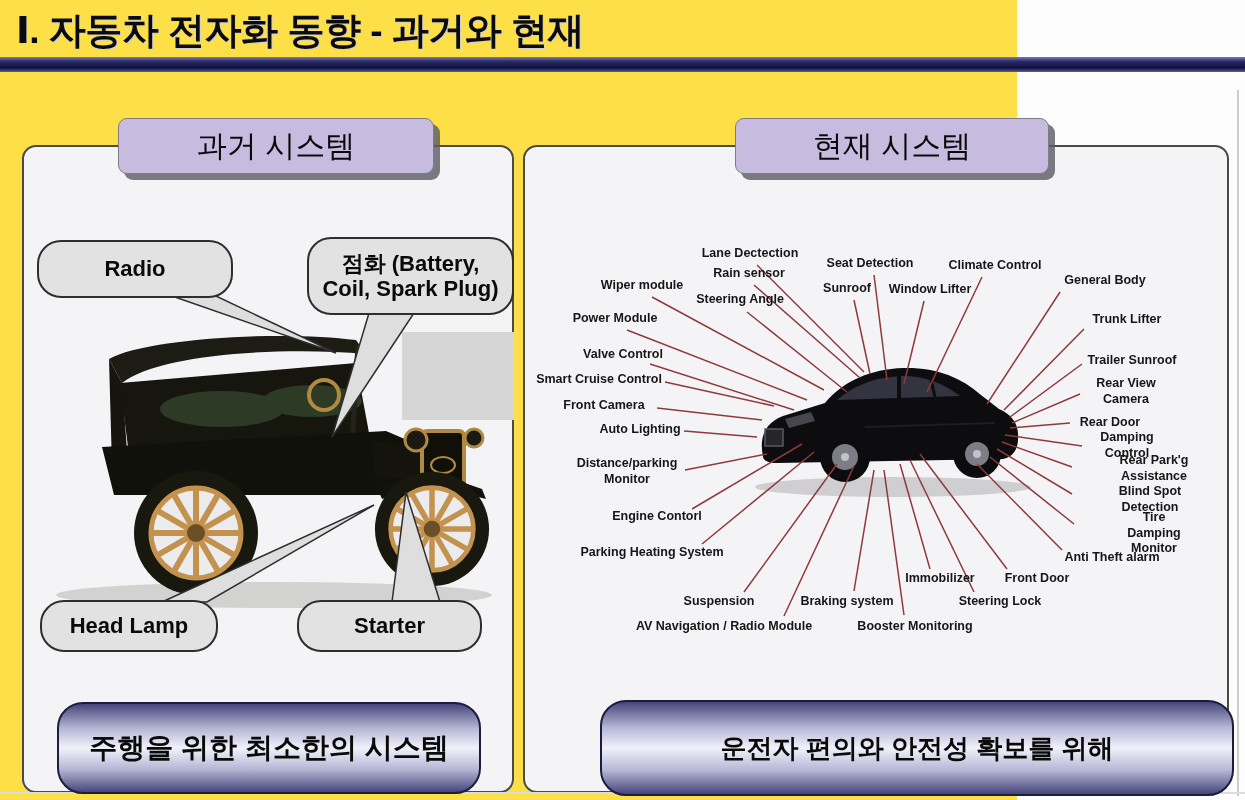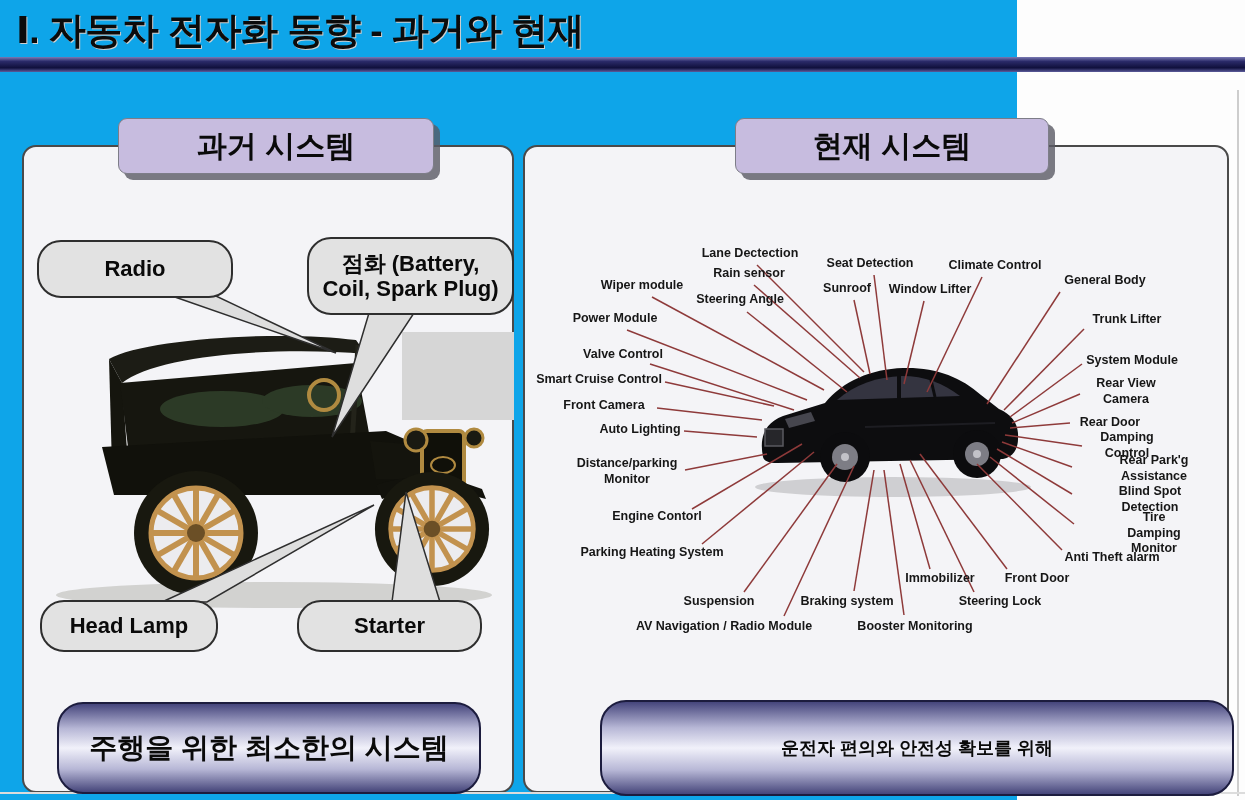--- a/index.html
+++ b/index.html
@@ -1,35 +1,35 @@
 <!DOCTYPE html>
 <html><head>
 <meta charset="utf-8">
 <style>
   html,body{margin:0;padding:0;}
   body{width:1245px;height:800px;overflow:hidden;background:#fdfdfd;
        font-family:"Liberation Sans","DejaVu Sans",sans-serif;}
-  #page{position:relative;width:1017px;height:800px;background:#0ea5e9;}
+  #page{position:relative;width:1017px;height:800px;background:#fde047;}
 
   
   #slide-title{position:absolute;left:16px;top:6px;font-size:37px;font-weight:bold;
        color:#0b0b0b;letter-spacing:-0.5px;text-shadow:1px 1px 0 #cfcfcf;}
   #title-bar{position:absolute;left:0;top:57px;width:1245px;height:15px;
        background:linear-gradient(180deg,#7a7ab4 0%,#2a2a68 30%,#10103c 72%,#5c5c9c 100%);}
 
   
   .panel{position:absolute;top:145px;height:648px;background:#f4f4f7;
        border:2px solid #4a4a4a;border-radius:14px;box-sizing:border-box;}
   #past-panel{left:22px;width:492px;}
   #present-panel{left:523px;width:706px;padding-left:20px;}
 
   .panel-header{position:absolute;top:118px;height:54px;background:#c7bcdf;
        border:1px solid #7d7d88;border-radius:9px;box-shadow:6px 6px 0 rgba(90,90,100,.8);
        display:flex;align-items:center;justify-content:center;
-       font-size:30px;font-weight:bold;color:#0a0a0a;z-index:5;}
+       font-size:30px;font-weight:normal;color:#0a0a0a;z-index:5;}
   #past-header{left:118px;width:314px;}
   #present-header{left:735px;width:312px;}
 
   
   .bubble{position:absolute;background:#e2e2e2;border:2px solid #2e2e2e;border-radius:24px;
        display:flex;align-items:center;justify-content:center;text-align:center;
        font-size:22px;font-weight:bold;color:#0a0a0a;box-sizing:border-box;
        line-height:1.15;padding:2px 8px;z-index:4;}
   .tail{fill:#dedede;stroke:#2e2e2e;stroke-width:1.5;}
 
@@ -40,21 +40,21 @@
   .lbl{position:absolute;transform:translate(-50%,-50%);white-space:pre-line;
        font-size:12.5px;font-weight:bold;color:#161616;text-align:center;
        line-height:1.25;z-index:4;}
 
   
   .caption{position:absolute;border:2px solid #1c1c3e;border-radius:26px;
        background:linear-gradient(180deg,#45457c 0%,#b7b7d6 28%,#f1f1fa 50%,#b7b7d6 74%,#45457a 100%);
        display:flex;flex-direction:column;align-items:center;justify-content:center;
        font-weight:bold;color:#0a0a0a;text-align:center;z-index:4;}
   #past-caption{left:33px;top:555px;width:420px;height:88px;font-size:28px;}
-  #present-caption{left:75px;top:553px;width:630px;height:92px;font-size:18px;line-height:1.5;}
+  #present-caption{left:75px;top:553px;width:630px;height:92px;font-size:26px;line-height:1.5;}
 
   .diagram-svg{position:absolute;left:0;top:0;z-index:1;}
 
   
   #right-edge-line{position:absolute;left:1237px;top:90px;width:2px;height:706px;background:#cdcdcd;}
   #bottom-edge-line{position:absolute;left:0;top:792px;width:1245px;height:2px;background:#dcdcdc;}
 </style>
 </head>
 <body>
 
@@ -211,21 +211,21 @@
         <div class="lbl" style="left: 132px; top: 370px;">Engine Contorl</div>
         <div class="lbl" style="left: 127px; top: 406px;">Parking Heating System</div>
         <div class="lbl" style="left: 194px; top: 455px;">Suspension</div>
         <div class="lbl" style="left: 199px; top: 480px;">AV Navigation / Radio Module</div>
         <div class="lbl" style="left: 322px; top: 455px;">Braking system</div>
         <div class="lbl" style="left: 390px; top: 480px;">Booster Monitoring</div>
         <div class="lbl" style="left: 415px; top: 432px;">Immobilizer</div>
         <div class="lbl" style="left: 475px; top: 455px;">Steering Lock</div>
         <div class="lbl" style="left: 512px; top: 432px;">Front Door</div>
         <div class="lbl" style="left: 602px; top: 173px;">Trunk Lifter</div>
-        <div class="lbl" style="left: 607px; top: 214px;">System Module</div>
+        <div class="lbl" style="left: 607px; top: 214px;">Trailer Sunroof</div>
         <div class="lbl" style="left: 601px; top: 245px;">Rear View Camera</div>
         <div class="lbl" style="left: 585px; top: 276px;">Rear Door</div>
         <div class="lbl" style="left: 602px; top: 299px; text-align: center;">Damping Control</div>
         <div class="lbl" style="left: 629px; top: 322px;">Rear Park'g Assistance</div>
         <div class="lbl" style="left: 625px; top: 353px;">Blind Spot Detection</div>
         <div class="lbl" style="left: 629px; top: 386px;">Tire Damping Monitor</div>
         <div class="lbl" style="left: 587px; top: 411px;">Anti Theft alarm</div>
       </div>
 
     <div class="caption" id="present-caption">

